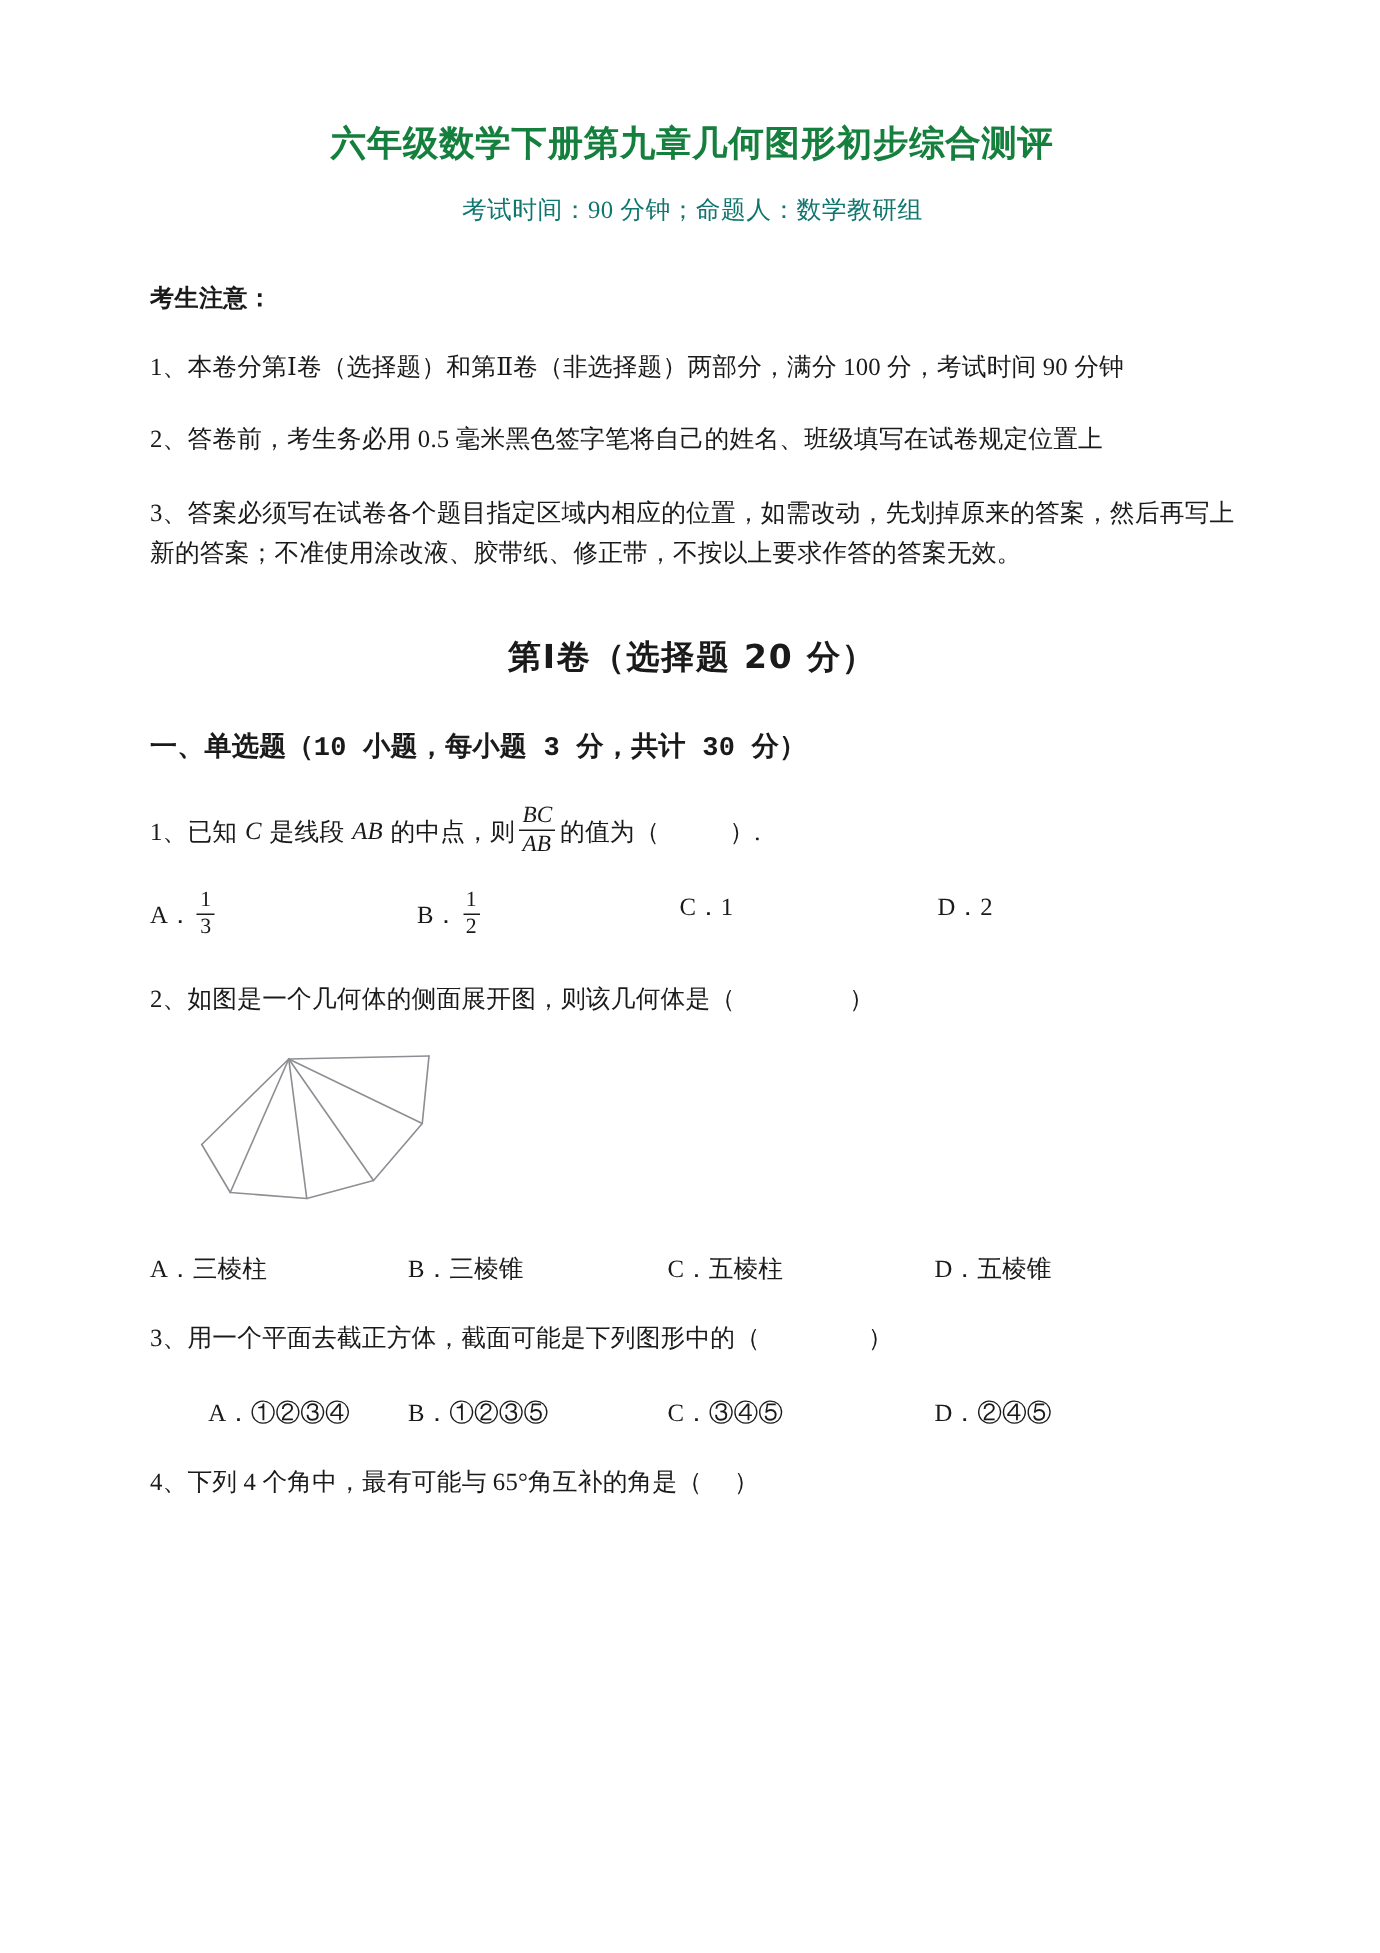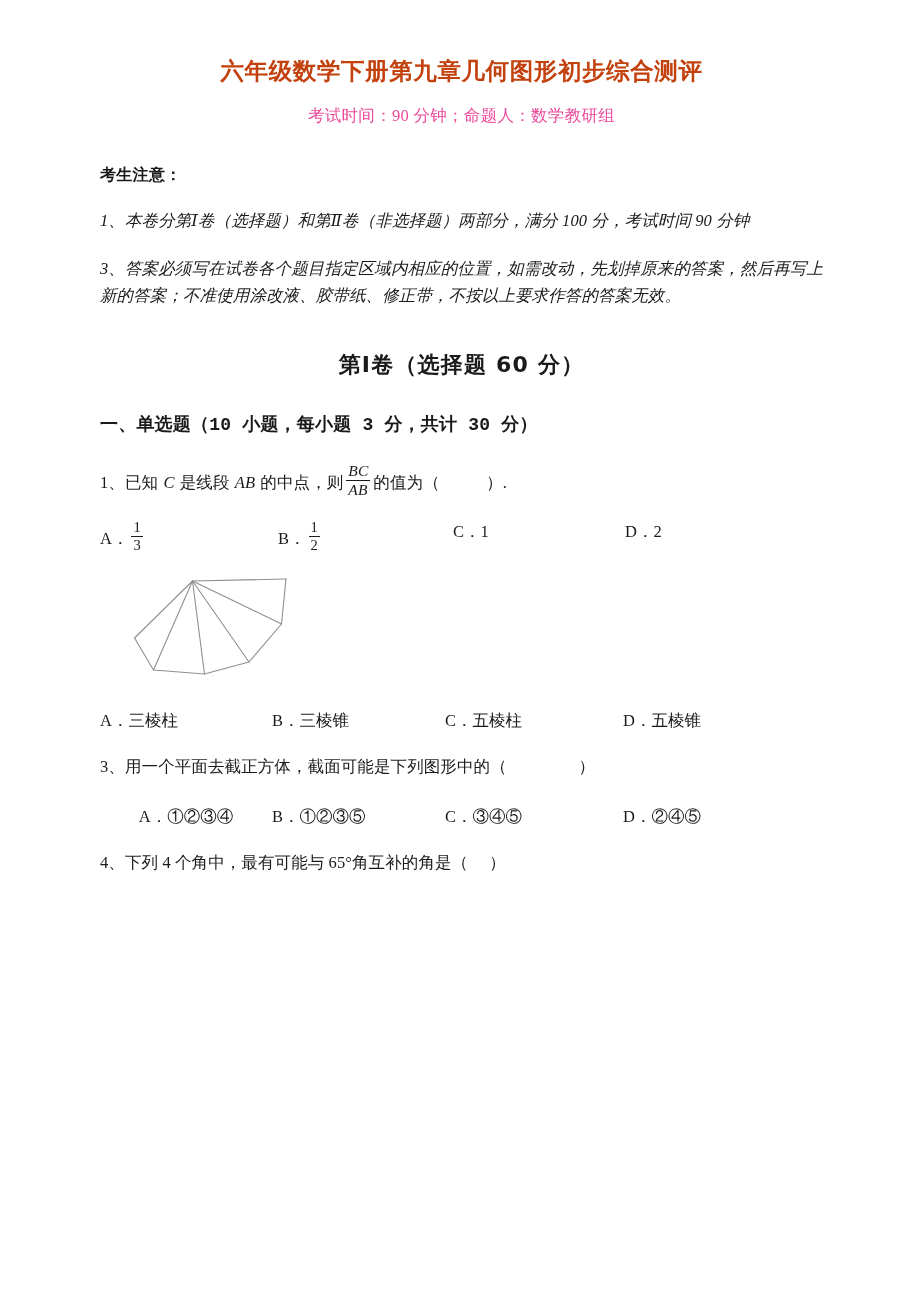--- a/index.html
+++ b/index.html
@@ -30,29 +30,29 @@
     width: 723px;
   }
 
   
   .doc-title {
     text-align: center;
     font-family: "DejaVu Sans", "Liberation Sans", sans-serif;
     font-weight: bold;
     font-size: 23.5px;
     letter-spacing: 0.6px;
-    color: #c2410c;
-    margin: 0;
-    padding-top: 56px;
+    color: #15803d;
+    margin: 0;
+    padding-top: 80px;
     line-height: 1.35;
   }
   .doc-subtitle {
     text-align: center;
     font-size: 16.5px;
-    color: #ec4899;
+    color: #0f766e;
     margin: 0;
     padding-top: 17px;
     letter-spacing: 0.3px;
   }
 
   
   .notice-head {
     font-family: "DejaVu Sans", "Liberation Sans", sans-serif;
     font-weight: bold;
     font-size: 16px;
@@ -60,21 +60,20 @@
     padding-top: 38px;
     letter-spacing: 0.3px;
   }
   .notice-item {
     font-size: 16.5px;
     line-height: 1.62;
     margin: 0;
     padding-top: 22px;
     text-align: justify;
     letter-spacing: 0.1px;
-    font-style: italic;
   }
 
   
   .part-heading {
     text-align: center;
     font-family: "DejaVu Sans", "Liberation Sans", sans-serif;
     font-weight: bold;
     font-size: 22px;
     margin: 0;
     padding-top: 40px;
@@ -174,23 +173,24 @@
 <body>
 
 <div class="page">
   <div class="content">
 
     <h1 class="doc-title">六年级数学下册第九章几何图形初步综合测评</h1>
     <p class="doc-subtitle">考试时间：90 分钟；命题人：数学教研组</p>
 
     <p class="notice-head">考生注意：</p>
     <p class="notice-item">1、本卷分第Ⅰ卷（选择题）和第Ⅱ卷（非选择题）两部分，满分 100 分，考试时间 90 分钟</p>
+    <p class="notice-item">2、答卷前，考生务必用 0.5 毫米黑色签字笔将自己的姓名、班级填写在试卷规定位置上</p>
     <p class="notice-item">3、答案必须写在试卷各个题目指定区域内相应的位置，如需改动，先划掉原来的答案，然后再写上新的答案；不准使用涂改液、胶带纸、修正带，不按以上要求作答的答案无效。</p>
 
-    <h2 class="part-heading">第Ⅰ卷（选择题  60 分）</h2>
+    <h2 class="part-heading">第Ⅰ卷（选择题  20 分）</h2>
     <h3 class="section-heading">一、单选题（10 小题，每小题 3 分，共计 30 分）</h3>
 
     <p class="question">
       <span>1、</span><span>已知 </span><span class="var">C</span><span> 是线段 </span><span class="var">AB</span><span> 的中点，则</span><span class="frac"><span class="num">BC</span><span class="den">AB</span></span><span>的值为（</span>&nbsp;&nbsp;&nbsp;&nbsp;&nbsp;&nbsp;&nbsp;&nbsp;&nbsp;&nbsp;&nbsp;<span>）.</span>
     </p>
 
     <div class="options fraction-row w-q1">
       <div class="opt">
         <span class="opt-label">A．</span><span class="frac small"><span class="num">1</span><span class="den">3</span></span>
       </div>
@@ -198,20 +198,23 @@
         <span class="opt-label">B．</span><span class="frac small"><span class="num">1</span><span class="den">2</span></span>
       </div>
       <div class="opt">
         <span class="opt-label">C．</span><span>1</span>
       </div>
       <div class="opt">
         <span class="opt-label">D．</span><span>2</span>
       </div>
     </div>
 
+    <p class="question">
+      <span>2、</span><span>如图是一个几何体的侧面展开图，则该几何体是（</span>&nbsp;&nbsp;&nbsp;&nbsp;&nbsp;&nbsp;&nbsp;&nbsp;&nbsp;&nbsp;&nbsp;&nbsp;&nbsp;&nbsp;&nbsp;&nbsp;&nbsp;&nbsp;<span>）</span>
+    </p>
 
     <div class="figure-wrap">
       <svg width="200" height="118" viewBox="0 0 200 118">
         <g fill="none" stroke="#8d8f94" stroke-width="1.1" stroke-linejoin="round" stroke-linecap="round">
 
           <path d="M59.5 15 L1.5 72"></path>
           <path d="M59.5 15 L20.5 104"></path>
           <path d="M59.5 15 L71.5 108"></path>
           <path d="M59.5 15 L116 96"></path>
           <path d="M59.5 15 L148.5 58"></path>

